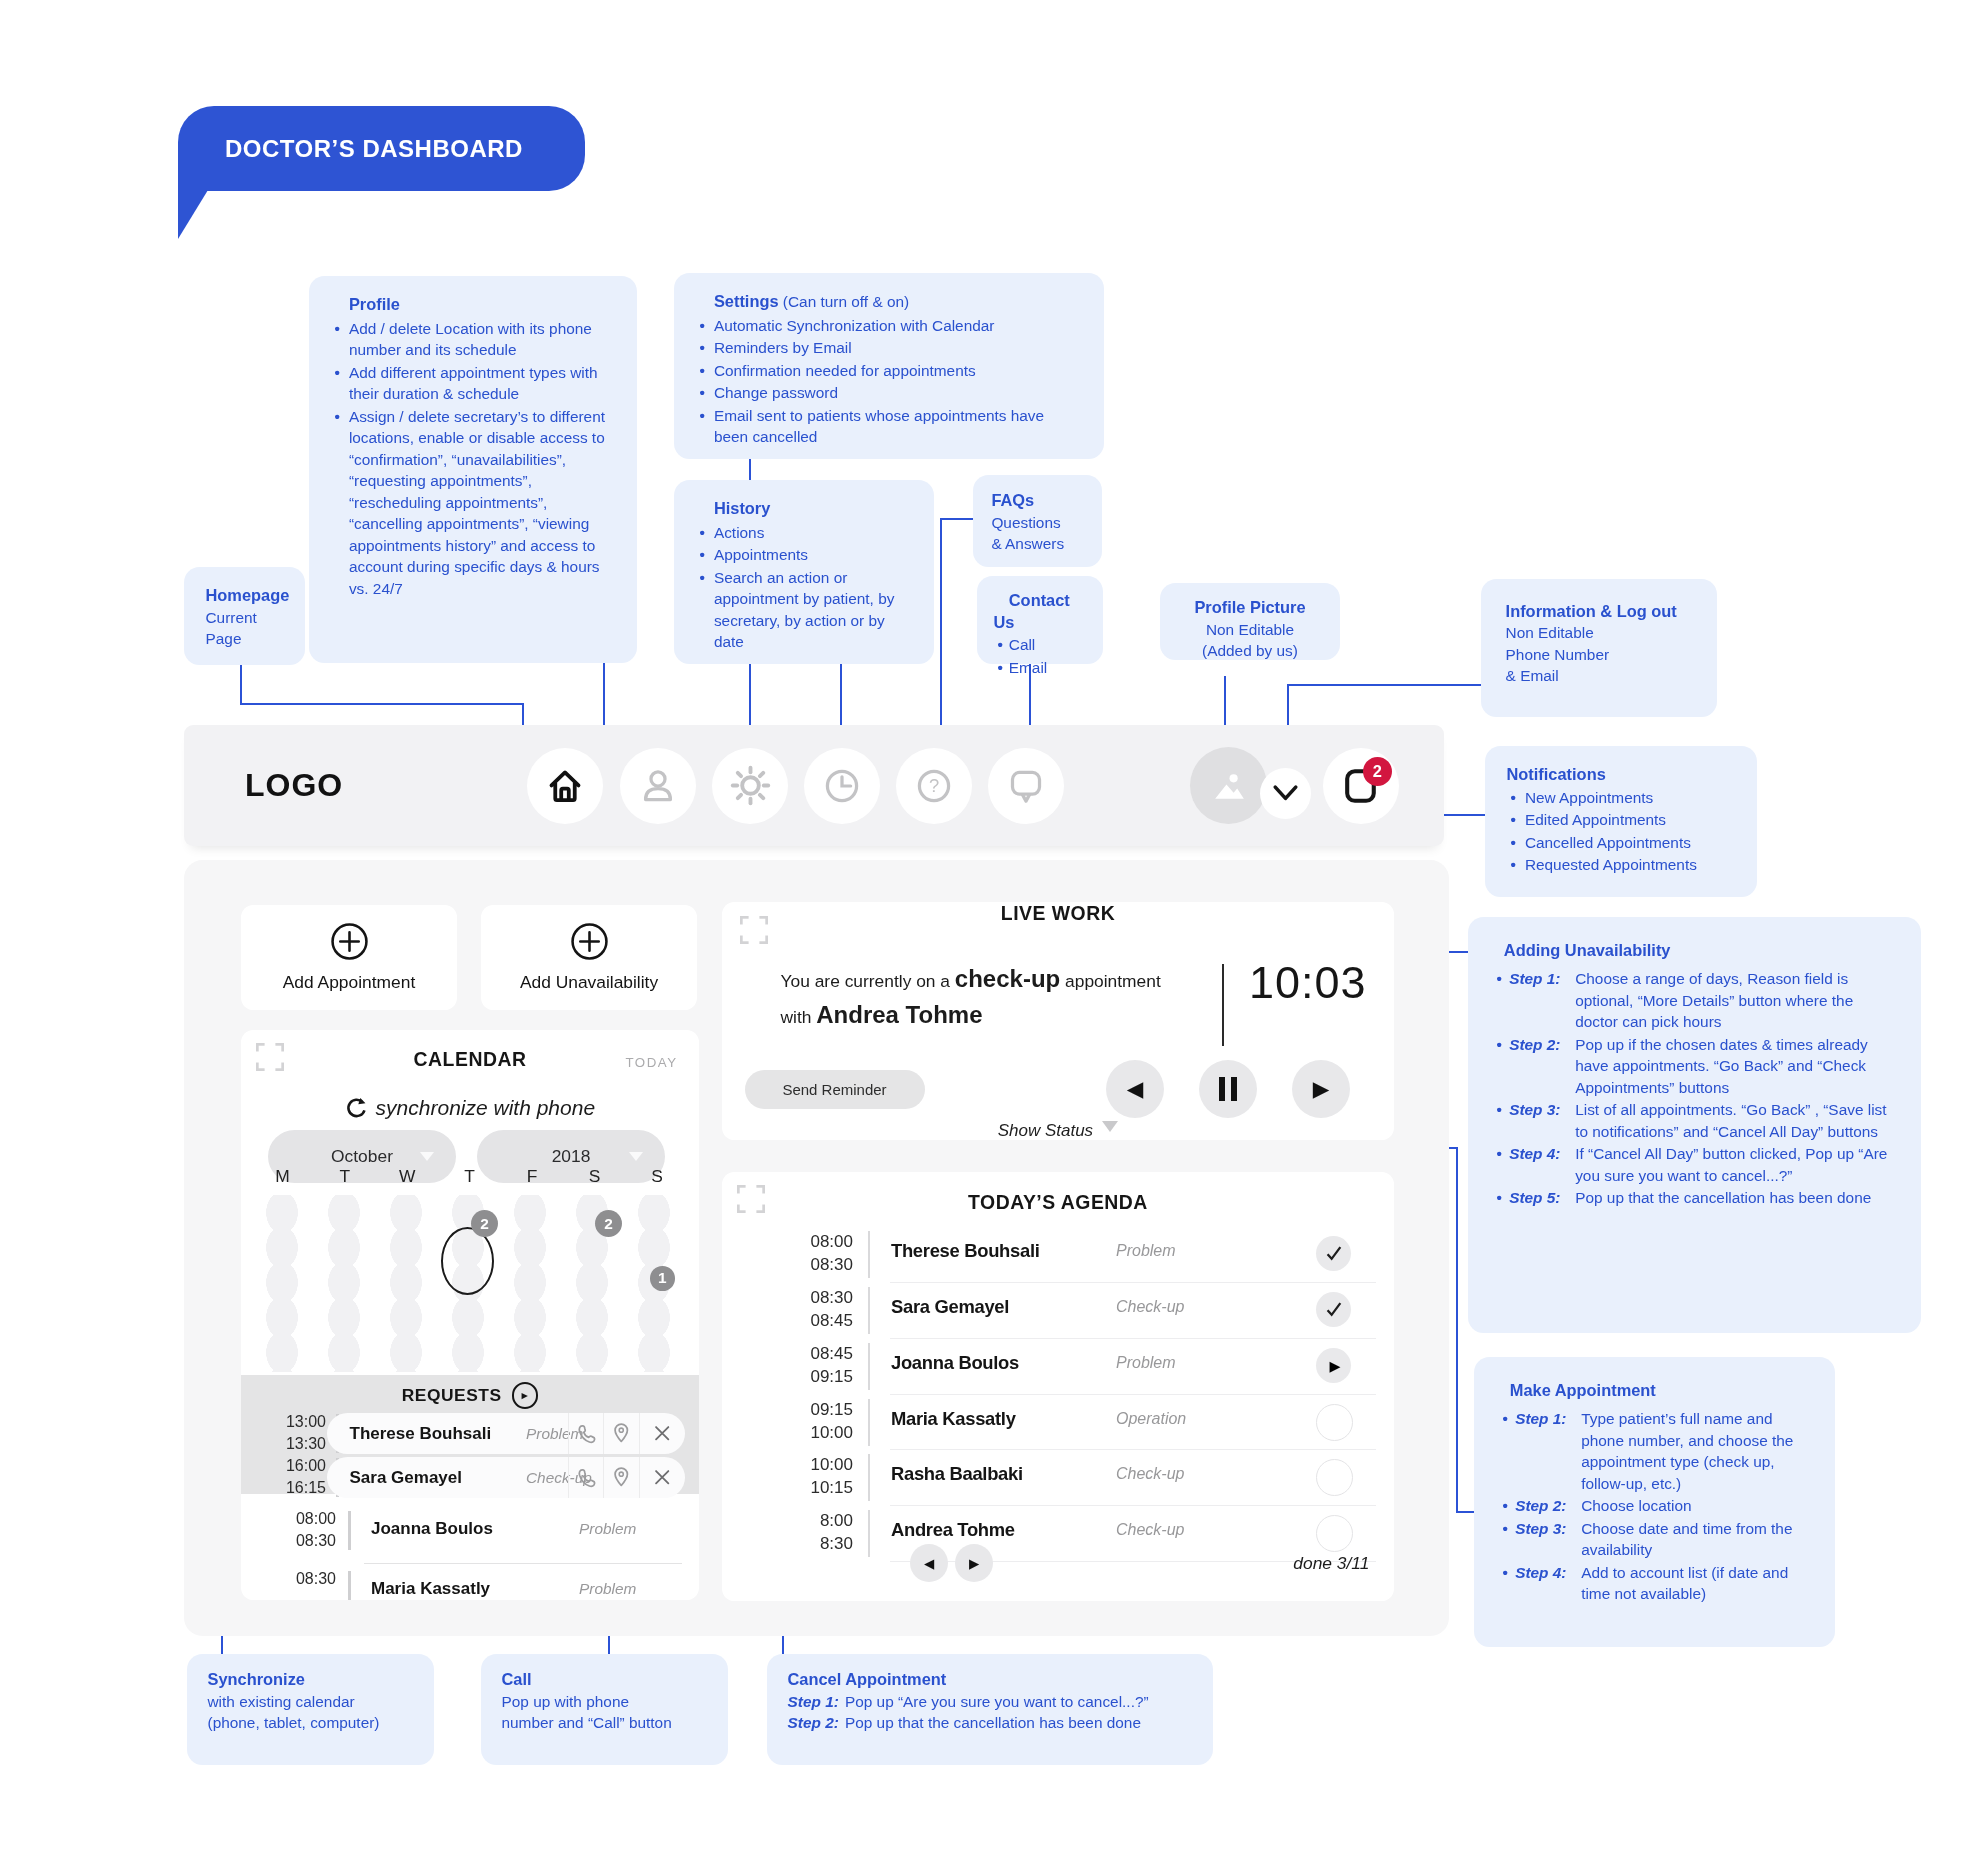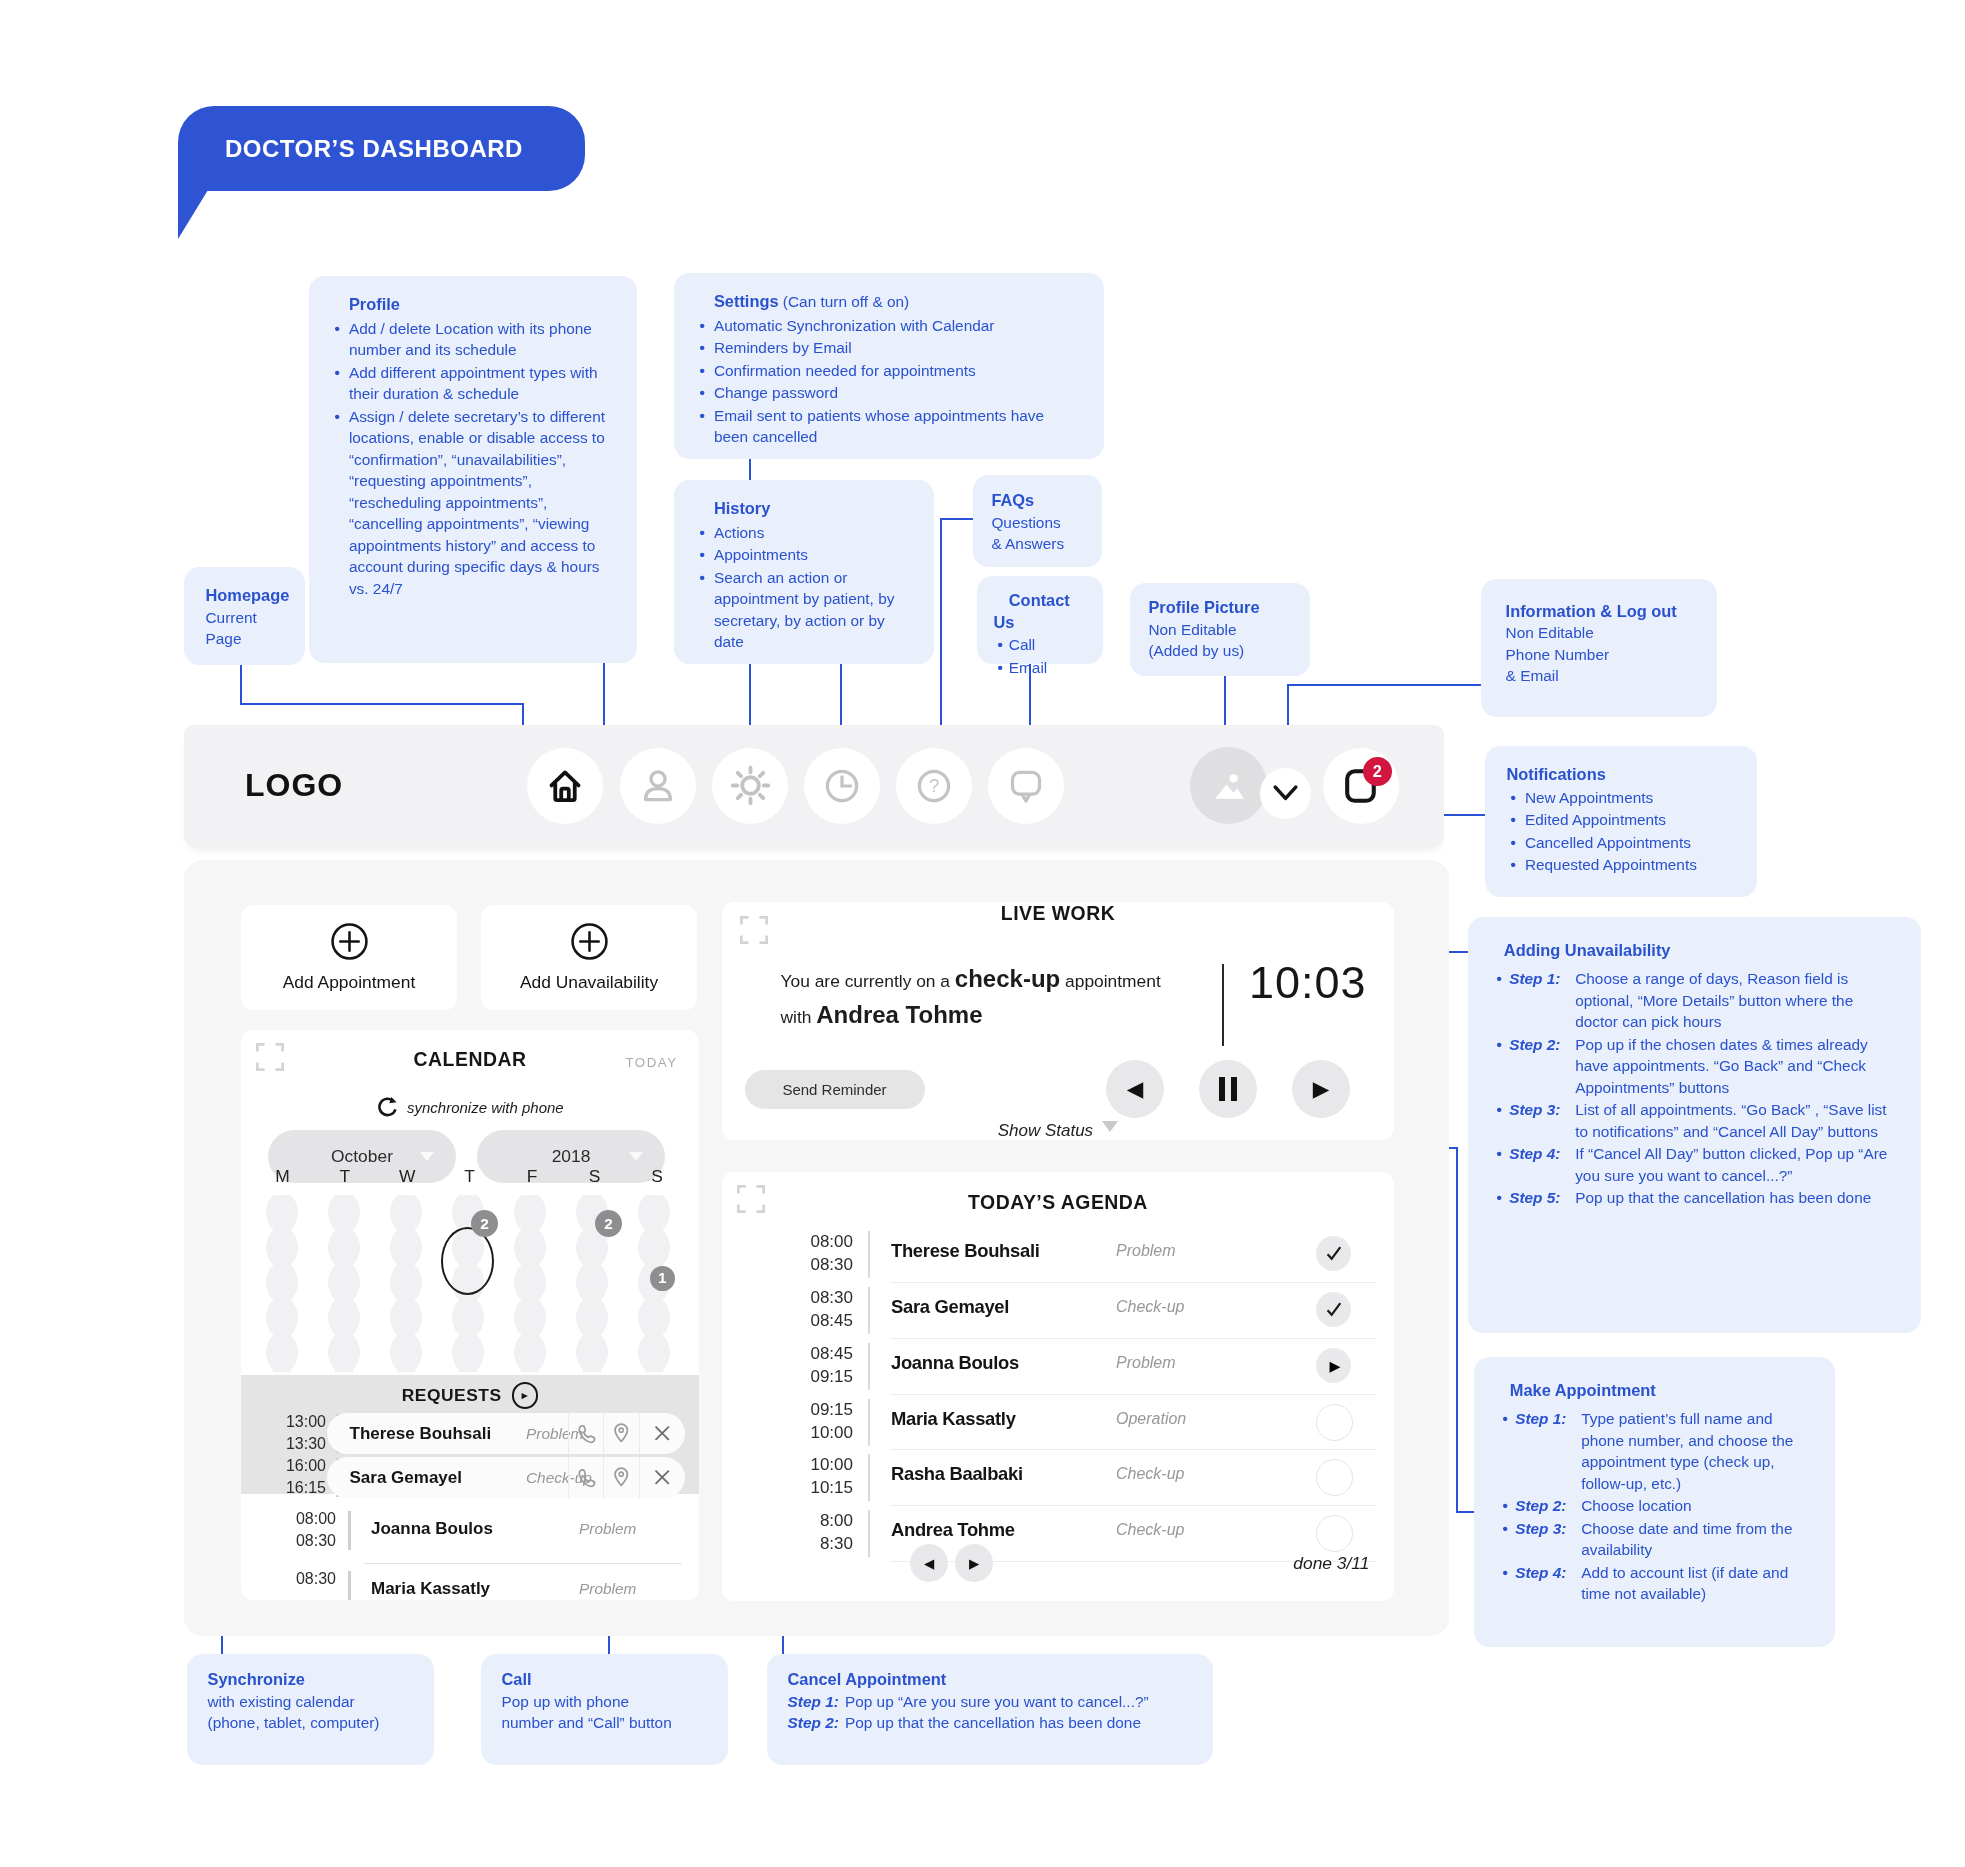--- a/index.html
+++ b/index.html
@@ -69,21 +69,21 @@
   .pausebars{display:flex;gap:6.7px;}
   .pausebars i{display:block;width:5.6px;height:23.5px;background:#111;}
   .showstatus{position:absolute;left:0;top:219px;width:100%;display:flex;align-items:flex-start;justify-content:center;
               gap:9.2px;font-size:17px;font-style:italic;color:#1e1e1e;}
   .tri-down{width:0;height:0;border-left:8.7px solid transparent;border-right:8.7px solid transparent;
             border-top:11.3px solid #C9C9CB;}
 
   
   .today-lbl{position:absolute;right:21.5px;top:24.6px;font-size:13.3px;letter-spacing:1.5px;color:#ABABAD;}
   .syncrow{position:absolute;left:0;top:66px;width:100%;display:flex;align-items:center;justify-content:center;
-           gap:8.2px;font-size:15px;font-style:italic;color:#1c1c1c;}
+           gap:8.2px;font-size:21px;font-style:italic;color:#1c1c1c;}
   .selpill{position:absolute;top:100px;height:53px;width:188px;background:#E4E4E6;border-radius:28px;
            display:flex;align-items:center;justify-content:center;font-size:17.4px;color:#2b2b2d;}
   .selpill .tri{position:absolute;right:22.5px;width:0;height:0;border-left:7.7px solid transparent;
                 border-right:7.7px solid transparent;border-top:9.7px solid #FAFAFB;}
   .dayhdr{position:absolute;left:10.2px;top:136px;width:437px;display:grid;grid-template-columns:repeat(7,1fr);
           text-align:center;font-size:17.4px;color:#222;}
   .dots{position:absolute;left:10.2px;top:165px;width:437px;height:177px;
         background-image:radial-gradient(ellipse 16px 21px at center,#F1F1F3 98%,transparent 100%);
         background-size:62px 35px;background-position:0 0;}
   .cbadge{position:absolute;width:27px;height:27px;border-radius:50%;background:#8E8E90;color:#fff;
@@ -244,21 +244,21 @@
   </div>
 
   <div class="ann" style="left:977px;top:576px;width:126px;height:88px;padding:14.3px 16.4px;">
     <p class="ti" style="padding-left:15.4px;">Contact Us</p>
     <ul style="margin-top:0;">
       <li style="padding-left:15.4px;">Call</li>
       <li style="padding-left:15.4px;">Email</li>
     </ul>
   </div>
 
-  <div class="ann" style="left:1130px;top:583px;width:180px;height:93px;padding:14.3px 18.4px;">
+  <div class="ann" style="left:1160px;top:583px;width:180px;height:77px;padding:14.3px 18.4px;text-align:center;">
     <p class="ti">Profile Picture</p>
     <p>Non Editable</p>
     <p>(Added by us)</p>
   </div>
 
   <div class="ann" style="left:1481px;top:579px;width:236px;height:138px;padding:21.5px 24.6px;">
     <p class="ti">Information &amp; Log out</p>
     <p>Non Editable</p>
     <p>Phone Number</p>
     <p>&amp; Email</p>

